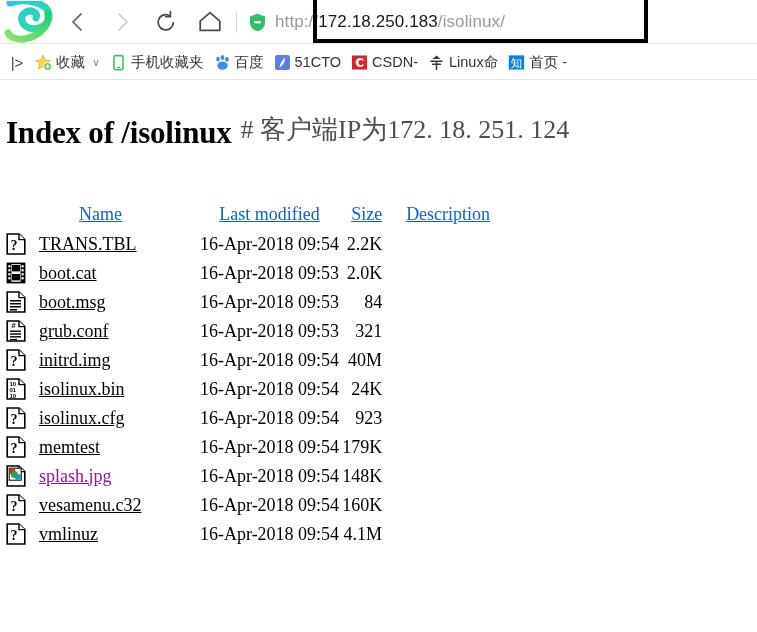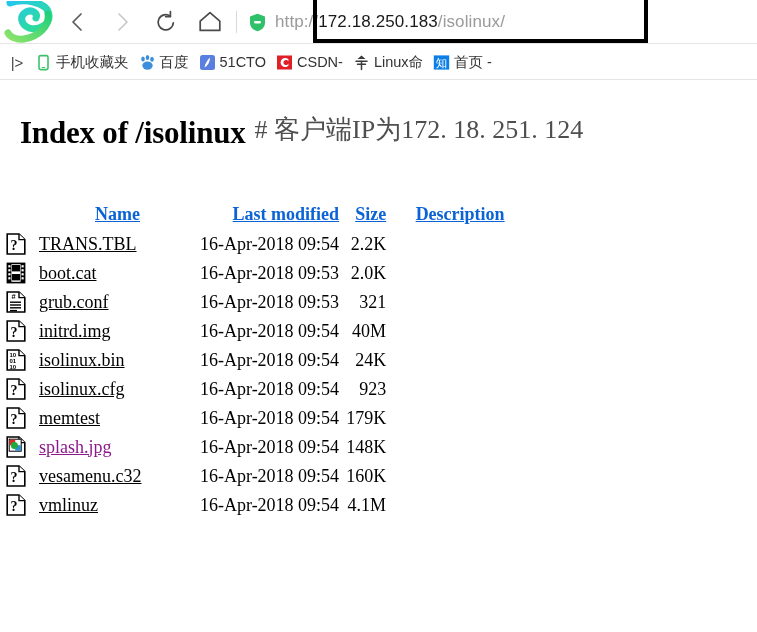--- a/index.html
+++ b/index.html
@@ -173,21 +173,21 @@
   
   #page-content {
     position: relative;
     padding: 0;
     background: #ffffff;
   }
 
   #title-row {
     display: flex;
     align-items: baseline;
-    padding: 14px 0 0 20px;
+    padding: 14px 0 0 6px;
   }
   #page-title {
     font-family: "Liberation Serif", serif;
     font-weight: bold;
     font-size: 31px;
     color: #000000;
     letter-spacing: -0.2px;
     white-space: nowrap;
   }
   #title-annotation {
@@ -218,25 +218,24 @@
   }
   .col-icon  { width: 29px; }
   .col-name  { width: 171px; }
   .col-date  { width: 139px; }
   .col-size  { width: 46px; }
   .col-desc  { width: 120px; }
 
   .hdr-link {
     color: #0b63d6;
     text-decoration: underline;
-    font-weight: bold;
-    margin-left: 16px;
+    font-weight: normal;
   }
   th.h-name { text-align: left; padding-left: 50px !important; }
-  th.h-date { text-align: right; }
+  th.h-date { text-align: center; }
   th.h-size { text-align: right; padding-right: 3px !important; }
   th.h-desc { text-align: center; padding-left: 6px !important; }
 
   #dir-table tbody tr { height: 29px; }
 
   td.c-icon {
     text-align: center;
     padding-left: 2px !important;
   }
   td.c-name {
@@ -320,20 +319,32 @@
     </div>
 
     <div id="url-highlight-box"></div>
     <div id="chrome-hairline"></div>
   </div>
 
   <div id="bookmarks-bar">
 
     <div id="overflow-arrow">|&gt;</div>
 
+    <div class="bm-item">
+      <span class="bm-ico">
+        <svg width="17" height="17" viewBox="0 0 17 17">
+          <polygon points="8,1 10,5.9 15.4,6.4 11.3,9.9 12.6,15.2 8,12.4 3.4,15.2 4.7,9.9 0.6,6.4 6,5.9" fill="#ffd24a" stroke="#e8a908" stroke-width="0.7"></polygon>
+          <circle cx="12.6" cy="12.5" r="4" fill="#5ec75e" stroke="#ffffff" stroke-width="1"></circle>
+          <rect x="11.9" y="10.4" width="1.4" height="4.2" fill="#ffffff"></rect>
+          <rect x="10.5" y="11.8" width="4.2" height="1.4" fill="#ffffff"></rect>
+        </svg>
+      </span>
+      <span class="bm-label">收藏</span>
+      <span class="bm-caret">∨</span>
+    </div>
 
     <div class="bm-item">
       <span class="bm-ico">
         <svg width="17" height="17" viewBox="0 0 17 17">
           <rect x="4" y="1.6" width="9" height="14" rx="1.6" fill="#ffffff" stroke="#3cc26b" stroke-width="1.6"></rect>
           <rect x="6.7" y="13.1" width="3.6" height="1" rx="0.5" fill="#3cc26b"></rect>
         </svg>
       </span>
       <span class="bm-label">手机收藏夹</span>
     </div>
@@ -464,20 +475,36 @@
           <td class="c-name"><a class="file-link" href="#">boot.cat</a></td>
           <td class="c-date">16-Apr-2018 09:53</td>
           <td class="c-size">2.0K</td>
           <td class="c-desc"></td>
         </tr>
         <tr>
           <td class="c-icon">
             <svg class="icon-svg" width="20" height="22" viewBox="0 0 20 22">
     <path d="M1.2 1 L13 1 L18.8 6.6 L18.8 21 L1.2 21 Z" fill="#ffffff" stroke="#000000" stroke-width="1.6"></path>
     <path d="M13 1 L13 6.6 L18.8 6.6" fill="#ffffff" stroke="#000000" stroke-width="1.4"></path>
+    <rect x="4" y="9" width="11" height="1.5" fill="#000000"></rect>
+    <rect x="4" y="12" width="11" height="1.5" fill="#000000"></rect>
+    <rect x="4" y="15" width="11" height="1.5" fill="#000000"></rect>
+    <rect x="4" y="18" width="7" height="1.5" fill="#000000"></rect>
+  </svg>
+          </td>
+          <td class="c-name"><a class="file-link" href="#">boot.msg</a></td>
+          <td class="c-date">16-Apr-2018 09:53</td>
+          <td class="c-size">84</td>
+          <td class="c-desc"></td>
+        </tr>
+        <tr>
+          <td class="c-icon">
+            <svg class="icon-svg" width="20" height="22" viewBox="0 0 20 22">
+    <path d="M1.2 1 L13 1 L18.8 6.6 L18.8 21 L1.2 21 Z" fill="#ffffff" stroke="#000000" stroke-width="1.6"></path>
+    <path d="M13 1 L13 6.6 L18.8 6.6" fill="#ffffff" stroke="#000000" stroke-width="1.4"></path>
     <text x="5.4" y="8.2" font-family="Liberation Sans, sans-serif" font-size="7.5" font-weight="bold" fill="#000000">#</text>
     <rect x="4" y="10.5" width="11" height="1.4" fill="#000000"></rect>
     <rect x="4" y="13.3" width="11" height="1.4" fill="#000000"></rect>
     <rect x="4" y="16.1" width="11" height="1.4" fill="#000000"></rect>
     <rect x="4" y="18.9" width="7" height="1.4" fill="#000000"></rect>
   </svg>
           </td>
           <td class="c-name"><a class="file-link" href="#">grub.conf</a></td>
           <td class="c-date">16-Apr-2018 09:53</td>
           <td class="c-size">321</td>

